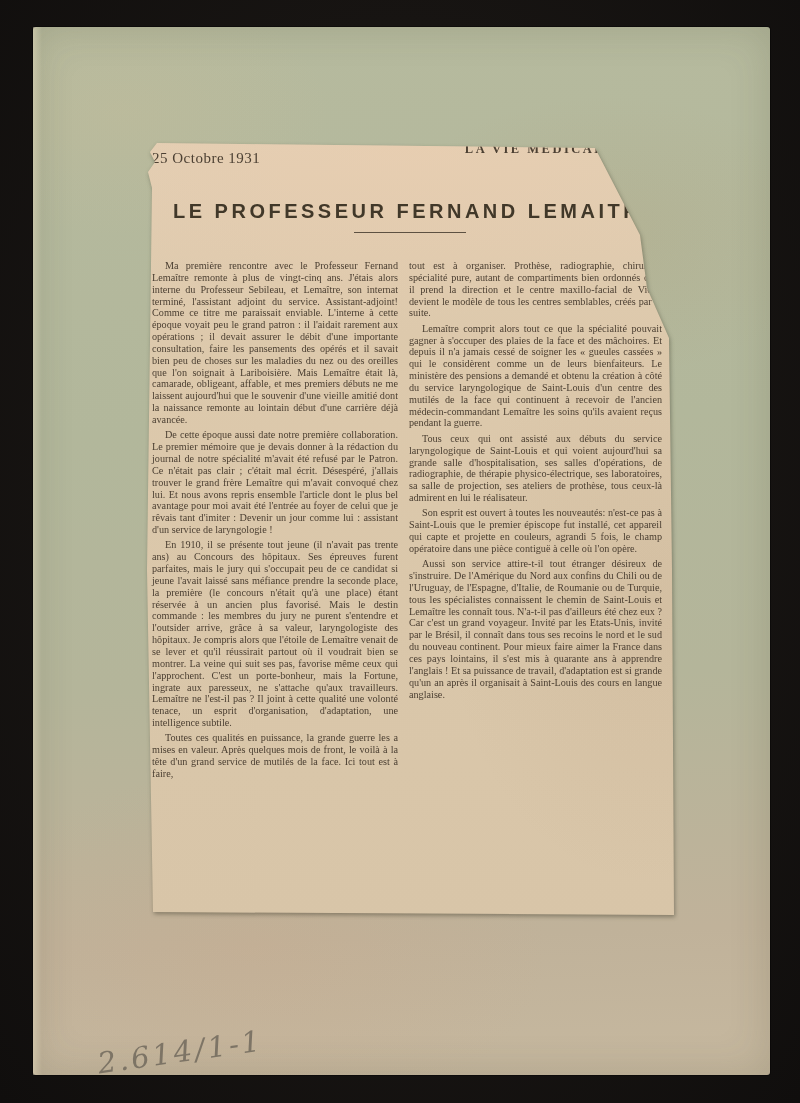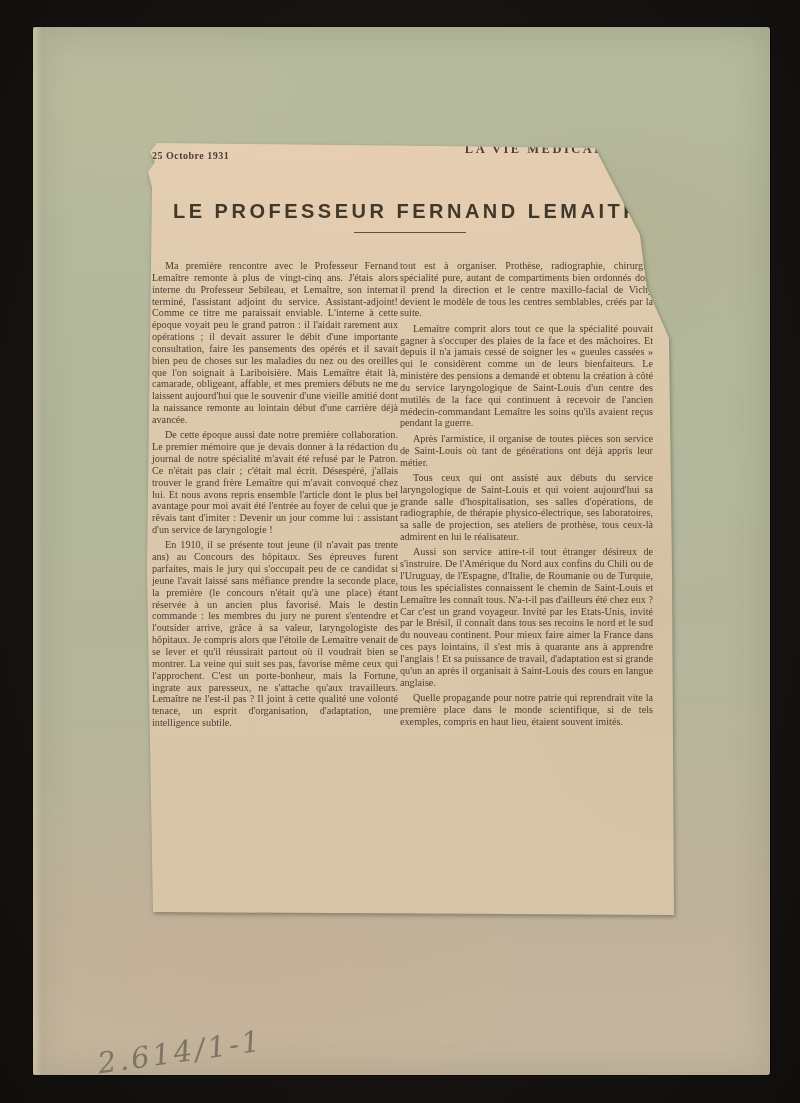--- a/index.html
+++ b/index.html
@@ -45,21 +45,21 @@
       14px 3px, 452px 8px, 497px 95px, 504px 148px, 526px 198px,
       529px 430px, 531px 775px, 10px 772px, 4px 430px,
       9px 48px, 5px 32px, 12px 22px, 7px 12px
     );
     color: #4a3e31;
   }
 
   .masthead { position: relative; height: 30px; }
   .clip-date {
     position: absolute; left: 9px; top: 10px;
-    font-size: 10px; font-weight: bold; letter-spacing: 0.5px;
+    font-size: 15px; font-weight: normal; letter-spacing: 0.5px;
     color: #4c4033;
   }
   .journal-name {
     position: absolute; left: 0; right: 60px; top: 2px;
     text-align: right;
     font-size: 12.5px; font-weight: bold; letter-spacing: 2.5px;
     color: #4c4033;
   }
 
   .article-title {
@@ -72,21 +72,21 @@
   }
   .title-rule {
     width: 112px; height: 1px; margin: 9px auto 0 auto;
     background: #5d5142;
   }
 
   .columns {
     display: flex;
     margin-top: 27px;
     padding: 0 14px 0 9px;
-    gap: 2px;
+    gap: 11px;
   }
   .col { font-size: 10.2px; line-height: 11.85px; text-align: justify; }
   .col-left  { width: 246px; }
   .col-right { width: 253px; }
   .col p { margin: 0 0 3.5px 0; text-indent: 13px; }
   .col p.no-indent { text-indent: 0; }
 
   
   .pencil-number {
     position: absolute;
@@ -117,25 +117,25 @@
     </div>
 
     <div class="article-title">LE PROFESSEUR FERNAND LEMAITRE</div>
     <div class="title-rule"></div>
 
     <div class="columns">
       <div class="col col-left">
         <p>Ma première rencontre avec le Professeur Fernand Lemaître remonte à plus de vingt-cinq ans. J'étais alors interne du Professeur Sebileau, et Lemaître, son internat terminé, l'assistant adjoint du service. Assistant-adjoint! Comme ce titre me paraissait enviable. L'interne à cette époque voyait peu le grand patron : il l'aidait rarement aux opérations ; il devait assurer le débit d'une importante consultation, faire les pansements des opérés et il savait bien peu de choses sur les maladies du nez ou des oreilles que l'on soignait à Lariboisière. Mais Lemaître était là, camarade, obligeant, affable, et mes premiers débuts ne me laissent aujourd'hui que le souvenir d'une vieille amitié dont la naissance remonte au lointain début d'une carrière déjà avancée.</p>
         <p>De cette époque aussi date notre première collaboration. Le premier mémoire que je devais donner à la rédaction du journal de notre spécialité m'avait été refusé par le Patron. Ce n'était pas clair ; c'était mal écrit. Désespéré, j'allais trouver le grand frère Lemaître qui m'avait convoqué chez lui. Et nous avons repris ensemble l'article dont le plus bel avantage pour moi avait été l'entrée au foyer de celui que je rêvais tant d'imiter : Devenir un jour comme lui : assistant d'un service de laryngologie !</p>
         <p>En 1910, il se présente tout jeune (il n'avait pas trente ans) au Concours des hôpitaux. Ses épreuves furent parfaites, mais le jury qui s'occupait peu de ce candidat si jeune l'avait laissé sans méfiance prendre la seconde place, la première (le concours n'était qu'à une place) étant réservée à un ancien plus favorisé. Mais le destin commande : les membres du jury ne purent s'entendre et l'outsider arrive, grâce à sa valeur, laryngologiste des hôpitaux. Je compris alors que l'étoile de Lemaître venait de se lever et qu'il réussirait partout où il voudrait bien se montrer. La veine qui suit ses pas, favorise même ceux qui l'approchent. C'est un porte-bonheur, mais la Fortune, ingrate aux paresseux, ne s'attache qu'aux travailleurs. Lemaître ne l'est-il pas ? Il joint à cette qualité une volonté tenace, un esprit d'organisation, d'adaptation, une intelligence subtile.</p>
+        <p>Toutes ces qualités en puissance, la grande guerre les a mises en valeur. Après quelques mois de front, le voilà à la tête d'un grand service de mutilés de la face. Ici tout est à faire,</p>
       </div>
       <div class="col col-right">
         <p class="no-indent">tout est à organiser. Prothèse, radiographie, chirurgie, spécialité pure, autant de compartiments bien ordonnés dont il prend la direction et le centre maxillo-facial de Vichy devient le modèle de tous les centres semblables, créés par la suite.</p>
         <p>Lemaître comprit alors tout ce que la spécialité pouvait gagner à s'occuper des plaies de la face et des mâchoires. Et depuis il n'a jamais cessé de soigner les « gueules cassées » qui le considèrent comme un de leurs bienfaiteurs. Le ministère des pensions a demandé et obtenu la création à côté du service laryngologique de Saint-Louis d'un centre des mutilés de la face qui continuent à recevoir de l'ancien médecin-commandant Lemaître les soins qu'ils avaient reçus pendant la guerre.</p>
-        <p>Après l'armistice, il organise de toutes pièces son service de Saint-Louis où tant de générations ont déjà appris leur métier.</p>
         <p>Tous ceux qui ont assisté aux débuts du service laryngologique de Saint-Louis et qui voient aujourd'hui sa grande salle d'hospitalisation, ses salles d'opérations, de radiographie, de thérapie physico-électrique, ses laboratoires, sa salle de projection, ses ateliers de prothèse, tous ceux-là admirent en lui le réalisateur.</p>
+        <p>Son esprit est ouvert à toutes les nouveautés: n'est-ce pas à Saint-Louis que le premier épiscope fut installé, cet appareil qui capte et projette en couleurs, agrandi 5 fois, le champ opératoire dans une pièce contiguë à celle où l'on opère.</p>
         <p>Aussi son service attire-t-il tout étranger désireux de s'instruire. De l'Amérique du Nord aux confins du Chili ou de l'Uruguay, de l'Espagne, d'Italie, de Roumanie ou de Turquie, tous les spécialistes connaissent le chemin de Saint-Louis et Lemaître les connaît tous. N'a-t-il pas d'ailleurs été chez eux ? Car c'est un grand voyageur. Invité par les Etats-Unis, invité par le Brésil, il connaît dans tous ses recoins le nord et le sud du nouveau continent. Pour mieux faire aimer la France dans ces pays lointains, il s'est mis à quarante ans à apprendre l'anglais ! Et sa puissance de travail, d'adaptation est si grande qu'un an après il organisait à Saint-Louis des cours en langue anglaise.</p>
-        <p>Quelle propagande pour notre patrie qui reprendrait vite la première place dans le monde scientifique, si de tels exemples, compris en haut lieu, étaient souvent imités.</p>
       </div>
     </div>
 
   </div>
 </div>
 
 </body></html>

